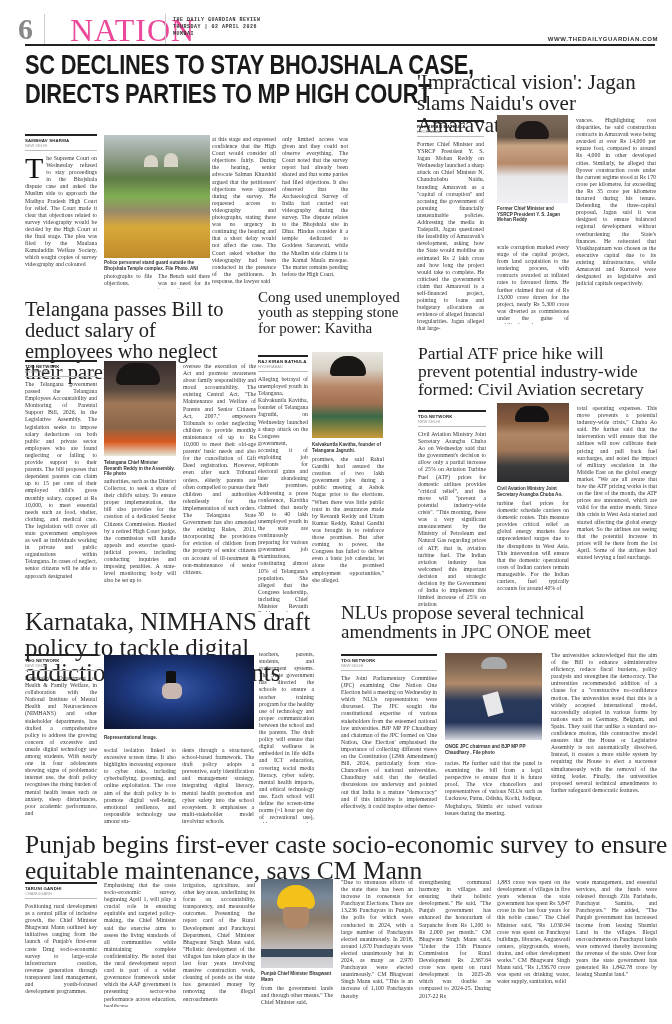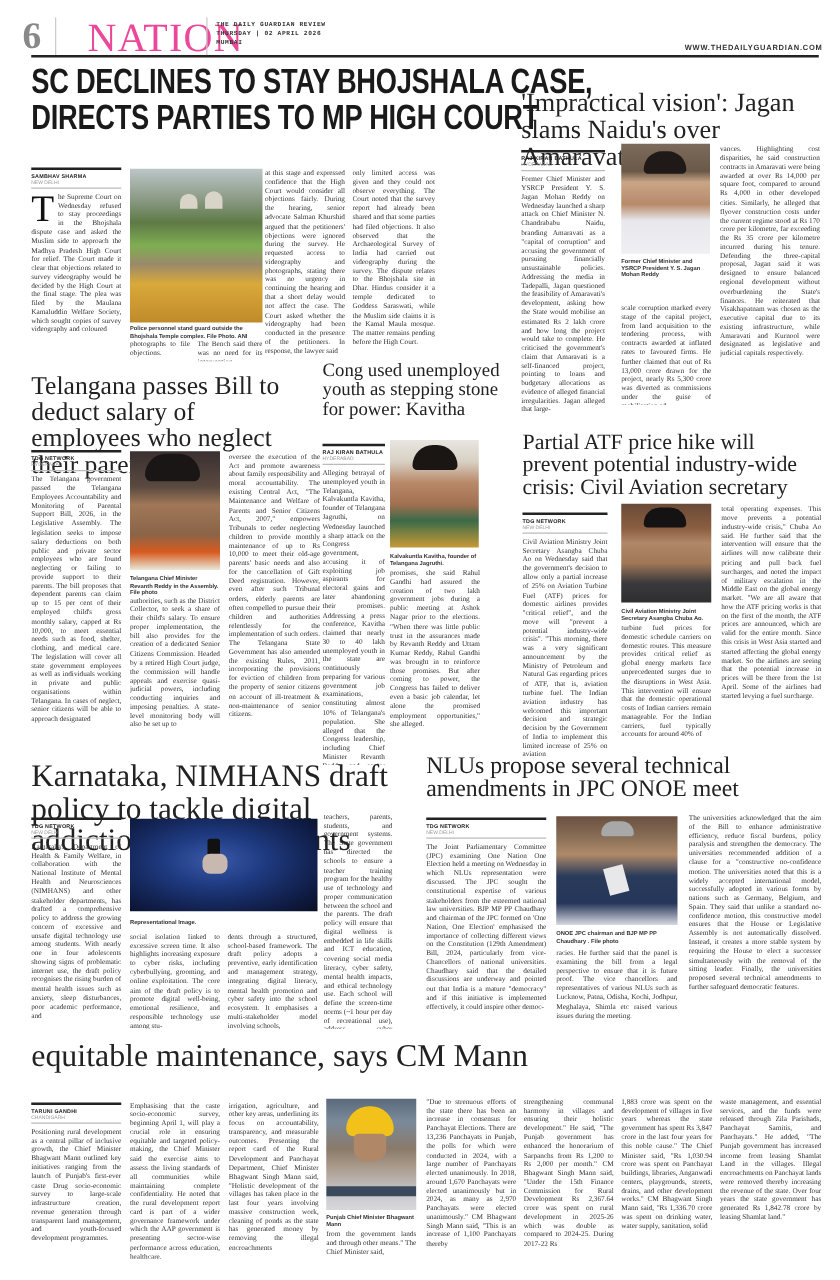--- a/index.html
+++ b/index.html
@@ -88,21 +88,21 @@
   <div class="byline">RAJ KIRAN BATHULA</div>
   <div class="dateline">HYDERABAD</div>
   <div class="col" style="height:236px">Alleging betrayal of unemployed youth in Telangana, Kalvakuntla Kavitha, founder of Telangana Jagruthi, on Wednesday launched a sharp attack on the Congress government, accusing it of exploiting job aspirants for electoral gains and later abandoning their promises. Addressing a press conference, Kavitha claimed that nearly 30 to 40 lakh unemployed youth in the state are continuously preparing for various government job examinations, constituting almost 10% of Telangana's population. She alleged that the Congress leadership, including Chief Minister Revanth Reddy and senior leader Rahul Gandhi, had used the aspirations of these youth as a "stepping stone" to secure power in the 2023 Assembly elections. Recalling campaign</div>
 </div>
 <div class="abs photo" style="left:312px;top:352px;width:71px;height:86px;background:linear-gradient(180deg,#e8e6e0 0%,#d8d0c4 20%,#b88868 40%,#a07050 60%,#3a6a48 75%,#c89a38 100%)">
   <div class="abs" style="left:18px;top:4px;width:36px;height:20px;border-radius:18px 18px 4px 4px;background:#1a1614"></div>
 </div>
 <div class="abs caption" style="left:312px;top:440px;width:72px">Kalvakuntla Kavitha, founder of Telangana Jagruthi.</div>
 <div class="abs col" style="left:312px;top:456px;width:72px;height:140px">promises, she said Rahul Gandhi had assured the creation of two lakh government jobs during a public meeting at Ashok Nagar prior to the elections. "When there was little public trust in the assurances made by Revanth Reddy and Uttam Kumar Reddy, Rahul Gandhi was brought in to reinforce those promises. But after coming to power, the Congress has failed to deliver even a basic job calendar, let alone the promised employment opportunities," she alleged.</div>
 
-<div class="abs hl" style="left:418px;top:345px;width:240px;font-size:17.5px">Partial ATF price hike will prevent potential industry-wide crisis: Civil Aviation secretary</div>
+<div class="abs hl" style="left:418px;top:345px;width:240px;font-size:17.5px">Partial ATF price hike will prevent potential industry-wide formed: Civil Aviation secretary</div>
 <div class="abs" style="left:418px;top:410px;width:68px">
   <div class="byline">TDG NETWORK</div>
   <div class="dateline">NEW DELHI</div>
   <div class="col" style="height:178px">Civil Aviation Ministry Joint Secretary Asangba Chuba Ao on Wednesday said that the government's decision to allow only a partial increase of 25% on Aviation Turbine Fuel (ATF) prices for domestic airlines provides "critical relief", and the move will "prevent a potential industry-wide crisis". "This morning, there was a very significant announcement by the Ministry of Petroleum and Natural Gas regarding prices of ATF, that is, aviation turbine fuel. The Indian aviation industry has welcomed this important decision and strategic decision by the Government of India to implement this limited increase of 25% on aviation</div>
 </div>
 <div class="abs photo" style="left:497px;top:403px;width:72px;height:79px;background:linear-gradient(180deg,#6a4a38 0%,#8a5e40 25%,#b08868 40%,#a07858 60%,#3a3a3c 80%,#2e2e30 100%)">
   <div class="abs" style="left:18px;top:3px;width:34px;height:16px;border-radius:16px 16px 4px 4px;background:#141212"></div>
 </div>
 <div class="abs caption" style="left:497px;top:484px;width:72px">Civil Aviation Ministry Joint Secretary Asangba Chuba Ao.</div>
 <div class="abs col" style="left:497px;top:500px;width:72px;height:90px">turbine fuel prices for domestic schedule carriers on domestic routes. This measure provides critical relief as global energy markets face unprecedented surges due to the disruptions in West Asia. This intervention will ensure that the domestic operational costs of Indian carriers remain manageable. For the Indian carriers, fuel typically accounts for around 40% of</div>
@@ -131,20 +131,21 @@
 </div>
 <div class="abs photo" style="left:445px;top:653px;width:97px;height:87px;background:linear-gradient(180deg,#6a5040 0%,#8a7058 20%,#b08a6a 35%,#2a3a5a 55%,#26365a 80%,#d8d8e0 100%)">
   <div class="abs" style="left:36px;top:4px;width:26px;height:12px;border-radius:12px 12px 3px 3px;background:#a8a8a8"></div>
   <div class="abs" style="left:40px;top:40px;width:16px;height:22px;background:#e8e8ea;transform:rotate(-15deg)"></div>
 </div>
 <div class="abs caption" style="left:445px;top:742px;width:97px">ONOE JPC chairman and BJP MP PP Chaudhary . File photo</div>
 <div class="abs col" style="left:445px;top:760px;width:97px;height:62px">racies. He further said that the panel is examining the bill from a legal perspective to ensure that it is future proof. The vice chancellors and representatives of various NLUs such as Lucknow, Patna, Odisha, Kochi, Jodhpur, Meghalaya, Shimla etc raised various issues during the meeting.</div>
 <div class="abs col" style="left:551px;top:652px;width:106px;height:172px">The universities acknowledged that the aim of the Bill to enhance administrative efficiency, reduce fiscal burdens, policy paralysis and strengthen the democracy. The universities recommended addition of a clause for a "constructive no-confidence motion. The universities noted that this is a widely accepted international model, successfully adopted in various forms by nations such as Germany, Belgium, and Spain. They said that unlike a standard no-confidence motion, this constructive model ensures that the House or Legislative Assembly is not automatically dissolved. Instead, it creates a more stable system by requiring the House to elect a successor simultaneously with the removal of the sitting leader. Finally, the universities proposed several technical amendments to further safeguard democratic features.</div>
 
 <div class="abs hl" style="left:25px;top:832px;width:640px;font-size:25.5px;white-space:nowrap">
+  <div>Punjab begins first-ever caste socio-economic survey to ensure</div>
   <div>equitable maintenance, says CM Mann</div>
 </div>
 <div class="abs" style="left:25px;top:882px;width:72px">
   <div class="byline">TARUNI GANDHI</div>
   <div class="dateline">CHANDIGARH</div>
   <div class="col" style="height:108px">Positioning rural development as a central pillar of inclusive growth, the Chief Minister Bhagwant Mann outlined key initiatives ranging from the launch of Punjab's first-ever caste Drug socio-economic survey to large-scale infrastructure creation, revenue generation through transparent land management, and youth-focused development programmes.</div>
 </div>
 <div class="abs col" style="left:104px;top:882px;width:72px;height:125px">Emphasising that the caste socio-economic survey, beginning April 1, will play a crucial role in ensuring equitable and targeted policy-making, the Chief Minister said the exercise aims to assess the living standards of all communities while maintaining complete confidentiality. He noted that the rural development report card is part of a wider governance framework under which the AAP government is presenting sector-wise performance across education, healthcare,</div>
 <div class="abs col" style="left:183px;top:882px;width:72px;height:125px">irrigation, agriculture, and other key areas, underlining its focus on accountability, transparency, and measurable outcomes. Presenting the report card of the Rural Development and Panchayat Department, Chief Minister Bhagwant Singh Mann said, "Holistic development of the villages has taken place in the last four years involving massive construction work, cleaning of ponds as the state has generated money by removing the illegal encroachments</div>
 <div class="abs photo" style="left:261px;top:879px;width:72px;height:89px;background:linear-gradient(180deg,#5a6a7a 0%,#7a8a9a 20%,#8a7a6a 45%,#a89888 60%,#c8c8cc 85%,#d8d8dc 100%)">

